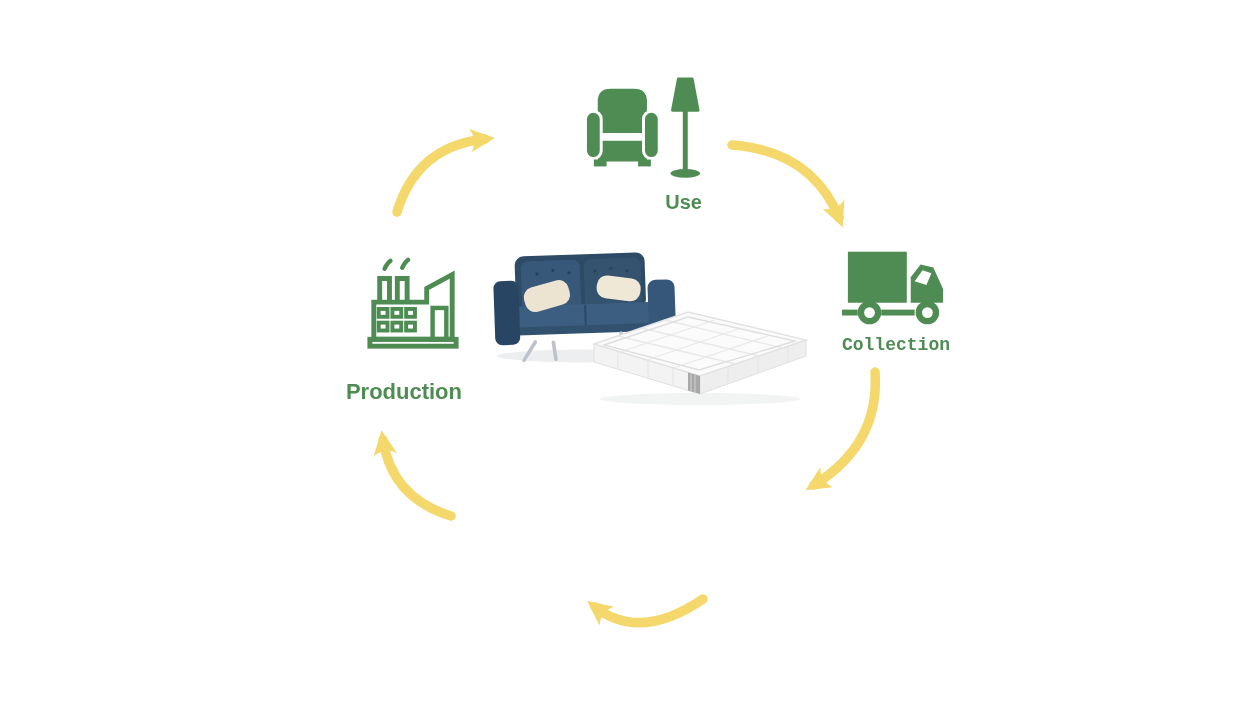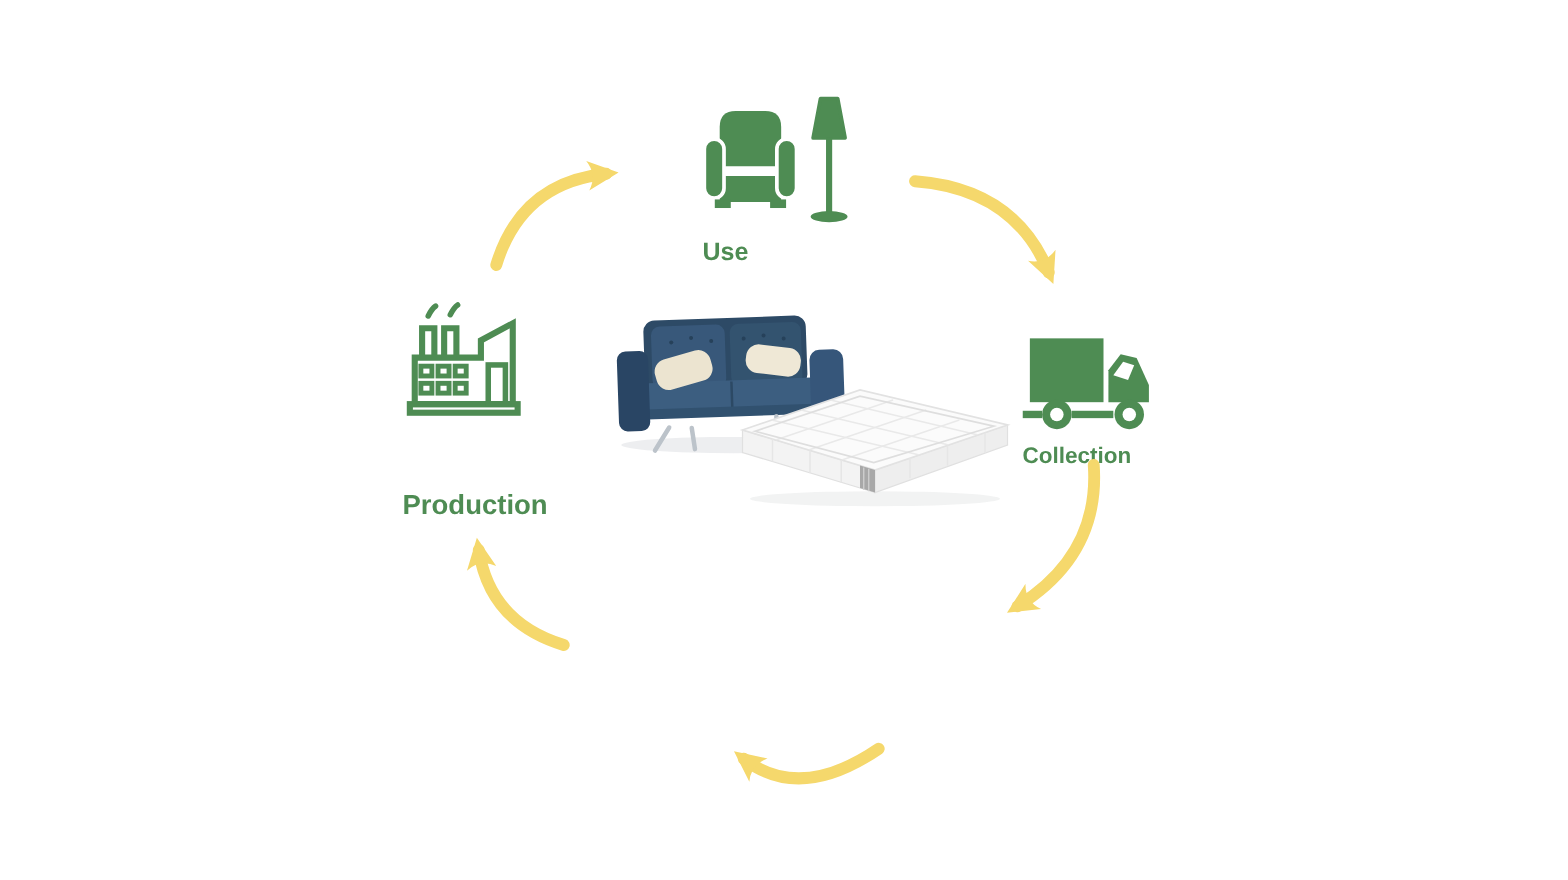--- a/index.html
+++ b/index.html
@@ -1,36 +1,36 @@
 <!DOCTYPE html>
 <html><head>
 <meta charset="utf-8">
 <style>
   html,body{margin:0;padding:0;}
   body{
     width:1254px;height:704px;background:#ffffff;overflow:hidden;
     font-family:"Liberation Sans", sans-serif;
   }
   #canvas{position:relative;width:1254px;height:704px;background:#ffffff;}
-  .node{position:absolute;display:flex;flex-direction:column;align-items:flex-start;}
+  .node{position:absolute;display:flex;flex-direction:column;align-items:flex-end;}
   .step-label{font-weight:700;color:#4e8c53;line-height:1.1;white-space:nowrap;text-align:center;}
 
   .node-use{left:562px;top:76px;width:140px;}
   .node-use .step-label{font-size:20px;margin-top:3px;}
 
-  .node-collection{left:818px;top:268px;width:132px;}
+  .node-collection{left:818px;top:249px;width:132px;font-family:Liberation Mono, monospace;}
   .node-collection .step-label{font-size:18px;margin-top:7px;}
 
   .node-recycling{left:695px;top:466px;width:110px;}
   .node-recycling .step-label{font-size:18px;margin-top:7px;}
 
   .node-new-materials{left:445px;top:476px;width:164px;}
   .node-new-materials .step-label{font-size:18px;margin-top:5px;}
 
-  .node-production{left:322px;top:240px;width:140px;gap:28px;}
+  .node-production{left:322px;top:256px;width:140px;}
   .node-production .step-label{font-size:22px;margin-top:24px;}
 
   .arrow{position:absolute;}
   .arrow path{stroke:#f5d86c;stroke-width:9.5;fill:none;stroke-linecap:round;}
   .arrow marker path{stroke:none;fill:#f5d86c;}
 
   .photo{position:absolute;}
 </style>
 </head>
 <body>

